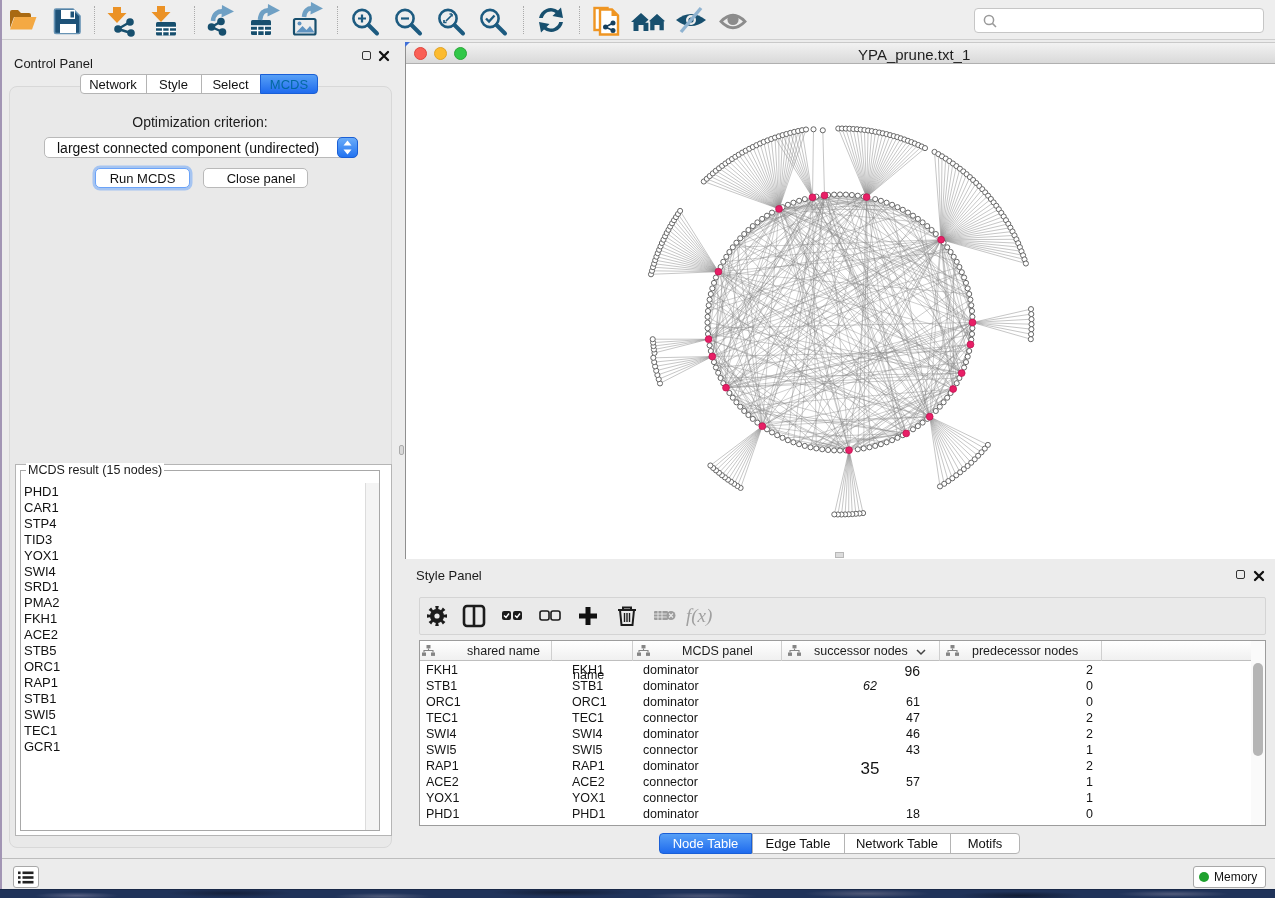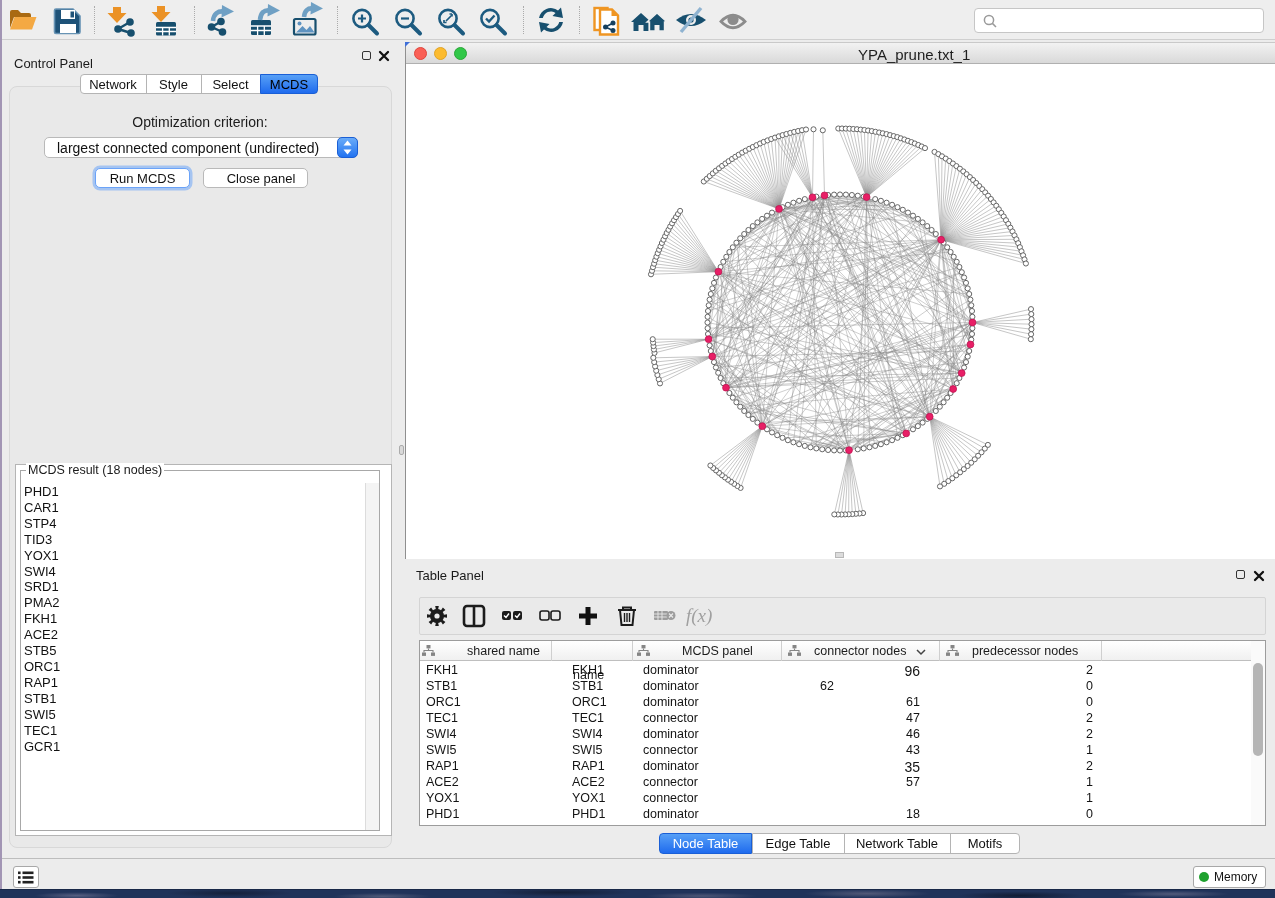--- a/index.html
+++ b/index.html
@@ -156,40 +156,40 @@
 
 <div class="abs" style="left:9px;top:86px;width:383px;height:762px;background:#e9e9e9;border:1px solid #d8d8d8;border-radius:8px;"></div>
 
 <div class="abs" style="left:80px;top:74px;width:238px;height:20px;background:#fff;border:1px solid #b4b4b4;border-radius:4px;"></div>
 <div class="abs" style="left:146px;top:74px;width:1px;height:20px;background:#b4b4b4;"></div>
 <div class="abs" style="left:201px;top:74px;width:1px;height:20px;background:#b4b4b4;"></div>
 <div class="abs" style="left:260px;top:74px;width:58px;height:20px;background:linear-gradient(#57a0f6,#1f6bee);border:1px solid #1a5fd6;border-radius:0 4px 4px 0;"></div>
 <div class="txt" style="left:80px;top:77px;width:66px;text-align:center;font-size:13px;color:#111;">Network</div>
 <div class="txt" style="left:146px;top:77px;width:55px;text-align:center;font-size:13px;color:#111;">Style</div>
 <div class="txt" style="left:201px;top:77px;width:59px;text-align:center;font-size:13px;color:#111;">Select</div>
-<div class="txt" style="left:260px;top:77px;width:58px;text-align:center;font-size:13px;color:#000000;">MCDS</div>
+<div class="txt" style="left:260px;top:77px;width:58px;text-align:center;font-size:13px;color:#0369a1;">MCDS</div>
 
 <div class="txt" style="left:8px;top:114px;width:384px;text-align:center;font-size:14px;color:#1c1c1c;">Optimization criterion:</div>
 
 <div class="abs" style="left:44px;top:137px;width:314px;height:21px;background:#fff;border:1px solid #b9b9b9;border-radius:5px;"></div>
 <div class="abs" style="left:337px;top:137px;width:21px;height:21px;background:linear-gradient(#6aacf9,#2273f0);border:1px solid #1a5fd6;border-radius:5px;"></div>
 <svg class="abs" style="left:341px;top:140px;" width="13" height="15" viewBox="0 0 13 15">
   <path d="M6.5 0.5 L10.5 5.5 H2.5 Z" fill="#fff"></path>
   <path d="M6.5 14.5 L10.5 9.5 H2.5 Z" fill="#fff"></path>
 </svg>
 <div class="txt" style="left:57px;top:140px;font-size:14px;color:#111;">largest connected component (undirected)</div>
 
 <div class="abs" style="left:95px;top:168px;width:95px;height:20px;background:#fff;border:1px solid #6ba3f8;border-radius:5px;box-shadow:0 0 0 2.5px rgba(110,165,248,0.55);"></div>
 <div class="txt" style="left:95px;top:171px;width:95px;text-align:center;font-size:13px;color:#111;">Run MCDS</div>
 <div class="abs" style="left:203px;top:168px;width:105px;height:20px;background:#fff;border:1px solid #b9b9b9;border-radius:5px;"></div>
 <div class="txt" style="left:203px;top:171px;width:116px;text-align:center;font-size:13px;color:#111;">Close panel</div>
 
 <div class="abs" style="left:15px;top:464px;width:377px;height:372px;background:#fff;border:1px solid #b5b5b5;"></div>
 <div class="abs" style="left:20px;top:470px;width:360px;height:361px;border:1px solid #a8a8a8;"></div>
-<div class="txt" style="left:26px;top:463px;font-size:12.5px;color:#1a1a1a;background:#fff;padding:0 2px;">MCDS result (18 nodes)</div>
+<div class="txt" style="left:26px;top:463px;font-size:12.5px;color:#1a1a1a;background:#fff;padding:0 2px;">MCDS result (15 nodes)</div>
 <div class="abs" style="left:365px;top:483px;width:14px;height:347px;background:#f4f4f4;border-left:1px solid #dcdcdc;"></div>
 <div class="txt" style="left:24px;top:484px;font-size:13px;line-height:15.9px;color:#111;">PHD1<br>CAR1<br>STP4<br>TID3<br>YOX1<br>SWI4<br>SRD1<br>PMA2<br>FKH1<br>ACE2<br>STB5<br>ORC1<br>RAP1<br>STB1<br>SWI5<br>TEC1<br>GCR1</div>
 
 <div class="abs" style="left:405px;top:42px;width:870px;height:517px;background:#fff;border-left:1px solid #8f8f8f;border-top:1px solid #c9c9c9;"></div>
 <div class="abs" style="left:406px;top:43px;width:869px;height:21px;background:linear-gradient(#f2f2f2,#d9d9d9);border-bottom:1px solid #b0b0b0;"></div>
 <div class="abs" style="left:405px;top:42px;width:0;height:0;border-top:5px solid #3f6fd8;border-right:5px solid transparent;"></div>
 <div class="abs" style="left:414px;top:47px;width:13px;height:13px;border-radius:50%;background:#fa5f55;border:1px solid #df453c;"></div>
 <div class="abs" style="left:434px;top:47px;width:13px;height:13px;border-radius:50%;background:#fcbb2f;border:1px solid #e0a325;"></div>
 <div class="abs" style="left:454px;top:47px;width:13px;height:13px;border-radius:50%;background:#31c748;border:1px solid #2aa637;"></div>
 <div class="txt" style="left:858px;top:46px;font-size:15px;color:#1e1e1e;">YPA_prune.txt_1</div>
@@ -978,21 +978,21 @@
         <circle cx="321" cy="323.7" r="3.4"></circle>
         <circle cx="307.3" cy="292.5" r="3.4"></circle>
         <circle cx="303.6" cy="275.2" r="3.4"></circle>
       </g>
     </svg>
 </div>
 
 <div class="abs" style="left:399px;top:445px;width:5px;height:10px;background:#d9d9d9;border:1px solid #ababab;border-radius:2px;"></div>
 <div class="abs" style="left:835px;top:552px;width:9px;height:6px;background:#dcdcdc;border:1px solid #b8b8b8;"></div>
 
-<div class="txt" style="left:416px;top:568px;font-size:13px;color:#1a1a1a;">Table Panel</div>
+<div class="txt" style="left:416px;top:568px;font-size:13px;color:#1a1a1a;">Style Panel</div>
 <div class="abs" style="left:1236px;top:570px;width:9px;height:9px;border:1.5px solid #333;border-radius:2px;"></div>
 <svg class="abs" style="left:1253px;top:570px;" width="12" height="12" viewBox="0 0 12 12">
   <path d="M2 2 L10 10 M10 2 L2 10" stroke="#111" stroke-width="2.3" stroke-linecap="round"></path>
 </svg>
 
 <div class="abs" style="left:419px;top:597px;width:847px;height:38px;background:#eaeaea;border:1px solid #d4d4d4;border-radius:2px;"></div>
 <svg class="abs" style="left:419px;top:597px;" width="320" height="38" viewBox="0 0 320 38">
 
   <g fill="#1c1c1c" fill-rule="evenodd">
     <path d="M24.5 16.3 L24.9 17.8 L28.0 17.2 L28.0 20.8 L24.9 20.2 L24.5 21.7 L23.7 23.0 L26.4 24.9 L23.9 27.4 L22.0 24.7 L20.7 25.5 L19.2 25.9 L19.8 29.0 L16.2 29.0 L16.8 25.9 L15.3 25.5 L14.0 24.7 L12.1 27.4 L9.6 24.9 L12.3 23.0 L11.5 21.7 L11.1 20.2 L8.0 20.8 L8.0 17.2 L11.1 17.8 L11.5 16.3 L12.3 15.0 L9.6 13.1 L12.1 10.6 L14.0 13.3 L15.3 12.5 L16.8 12.1 L16.2 9.0 L19.8 9.0 L19.2 12.1 L20.7 12.5 L22.0 13.3 L23.9 10.6 L26.4 13.1 L23.7 15.0 Z M18 21.6 a2.6 2.6 0 1 0 0 -5.2 a2.6 2.6 0 1 0 0 5.2 Z"></path>
@@ -1068,34 +1068,34 @@
 <g fill="#858585">
       <rect x="4.5" y="0" width="4" height="3.4"></rect>
       <rect x="0" y="7.5" width="4" height="3.4"></rect>
       <rect x="9" y="7.5" width="4" height="3.4"></rect>
 <path d="M6.5 3.4 v2 M2 7.5 v-2 h9 v2" stroke="#858585" stroke-width="1.1" fill="none"></path>
     </g>
   </svg>
 <div class="txt" style="left:467px;top:644px;font-size:12.5px;color:#1c1c1c;">shared name</div>
 <div class="txt" style="left:573px;top:644px;font-size:12.5px;color:#1c1c1c;margin-top:24px;">name</div>
 <div class="txt" style="left:682px;top:644px;font-size:12.5px;color:#1c1c1c;">MCDS panel</div>
-<div class="txt" style="left:814px;top:644px;font-size:12.5px;color:#1c1c1c;">connector nodes</div>
+<div class="txt" style="left:814px;top:644px;font-size:12.5px;color:#1c1c1c;">successor nodes</div>
 <svg class="abs" style="left:915px;top:648px;" width="12" height="8" viewBox="0 0 12 8">
     <path d="M2 2 l4 4 4 -4" fill="none" stroke="#444" stroke-width="1.5"></path>
   </svg>
 <div class="txt" style="left:972px;top:644px;font-size:12.5px;color:#1c1c1c;">predecessor nodes</div>
 <div class="txt" style="left:426px;top:663px;font-size:12.5px;color:#141414;">FKH1</div>
 <div class="txt" style="left:572px;top:663px;font-size:12.5px;color:#141414;">FKH1</div>
 <div class="txt" style="left:643px;top:663px;font-size:12.5px;color:#141414;">dominator</div>
 <div class="txt" style="left:820px;top:663px;width:100px;text-align:right;font-size:14px;color:#141414;">96</div>
 <div class="txt" style="left:993px;top:663px;width:100px;text-align:right;font-size:12.5px;color:#141414;">2</div>
 <div class="txt" style="left:426px;top:679px;font-size:12.5px;color:#141414;">STB1</div>
 <div class="txt" style="left:572px;top:679px;font-size:12.5px;color:#141414;">STB1</div>
 <div class="txt" style="left:643px;top:679px;font-size:12.5px;color:#141414;">dominator</div>
-<div class="txt" style="left:820px;top:679px;width:100px;text-align:left;font-size:12.5px;color:#141414;">62</div>
+<div class="txt" style="left:820px;top:679px;width:100px;text-align:center;font-size:12.5px;color:#141414;font-style:italic;">62</div>
 <div class="txt" style="left:993px;top:679px;width:100px;text-align:right;font-size:12.5px;color:#141414;">0</div>
 <div class="txt" style="left:426px;top:695px;font-size:12.5px;color:#141414;">ORC1</div>
 <div class="txt" style="left:572px;top:695px;font-size:12.5px;color:#141414;">ORC1</div>
 <div class="txt" style="left:643px;top:695px;font-size:12.5px;color:#141414;">dominator</div>
 <div class="txt" style="left:820px;top:695px;width:100px;text-align:right;font-size:12.5px;color:#141414;">61</div>
 <div class="txt" style="left:993px;top:695px;width:100px;text-align:right;font-size:12.5px;color:#141414;">0</div>
 <div class="txt" style="left:426px;top:711px;font-size:12.5px;color:#141414;">TEC1</div>
 <div class="txt" style="left:572px;top:711px;font-size:12.5px;color:#141414;">TEC1</div>
 <div class="txt" style="left:643px;top:711px;font-size:12.5px;color:#141414;">connector</div>
 <div class="txt" style="left:820px;top:711px;width:100px;text-align:right;font-size:12.5px;color:#141414;">47</div>
@@ -1106,21 +1106,21 @@
 <div class="txt" style="left:820px;top:727px;width:100px;text-align:right;font-size:12.5px;color:#141414;">46</div>
 <div class="txt" style="left:993px;top:727px;width:100px;text-align:right;font-size:12.5px;color:#141414;">2</div>
 <div class="txt" style="left:426px;top:743px;font-size:12.5px;color:#141414;">SWI5</div>
 <div class="txt" style="left:572px;top:743px;font-size:12.5px;color:#141414;">SWI5</div>
 <div class="txt" style="left:643px;top:743px;font-size:12.5px;color:#141414;">connector</div>
 <div class="txt" style="left:820px;top:743px;width:100px;text-align:right;font-size:12.5px;color:#141414;">43</div>
 <div class="txt" style="left:993px;top:743px;width:100px;text-align:right;font-size:12.5px;color:#141414;">1</div>
 <div class="txt" style="left:426px;top:759px;font-size:12.5px;color:#141414;">RAP1</div>
 <div class="txt" style="left:572px;top:759px;font-size:12.5px;color:#141414;">RAP1</div>
 <div class="txt" style="left:643px;top:759px;font-size:12.5px;color:#141414;">dominator</div>
-<div class="txt" style="left:820px;top:759px;width:100px;text-align:right;font-size:14px;color:#141414;">35</div>
+<div class="txt" style="left:820px;top:759px;width:100px;text-align:center;font-size:17px;color:#141414;">35</div>
 <div class="txt" style="left:993px;top:759px;width:100px;text-align:right;font-size:12.5px;color:#141414;">2</div>
 <div class="txt" style="left:426px;top:775px;font-size:12.5px;color:#141414;">ACE2</div>
 <div class="txt" style="left:572px;top:775px;font-size:12.5px;color:#141414;">ACE2</div>
 <div class="txt" style="left:643px;top:775px;font-size:12.5px;color:#141414;">connector</div>
 <div class="txt" style="left:820px;top:775px;width:100px;text-align:right;font-size:12.5px;color:#141414;">57</div>
 <div class="txt" style="left:993px;top:775px;width:100px;text-align:right;font-size:12.5px;color:#141414;">1</div>
 <div class="txt" style="left:426px;top:791px;font-size:12.5px;color:#141414;">YOX1</div>
 <div class="txt" style="left:572px;top:791px;font-size:12.5px;color:#141414;">YOX1</div>
 <div class="txt" style="left:643px;top:791px;font-size:12.5px;color:#141414;">connector</div>
 <div class="txt" style="left:820px;top:791px;width:100px;text-align:right;font-size:12.5px;color:#141414;margin-top:40px;">29</div>

